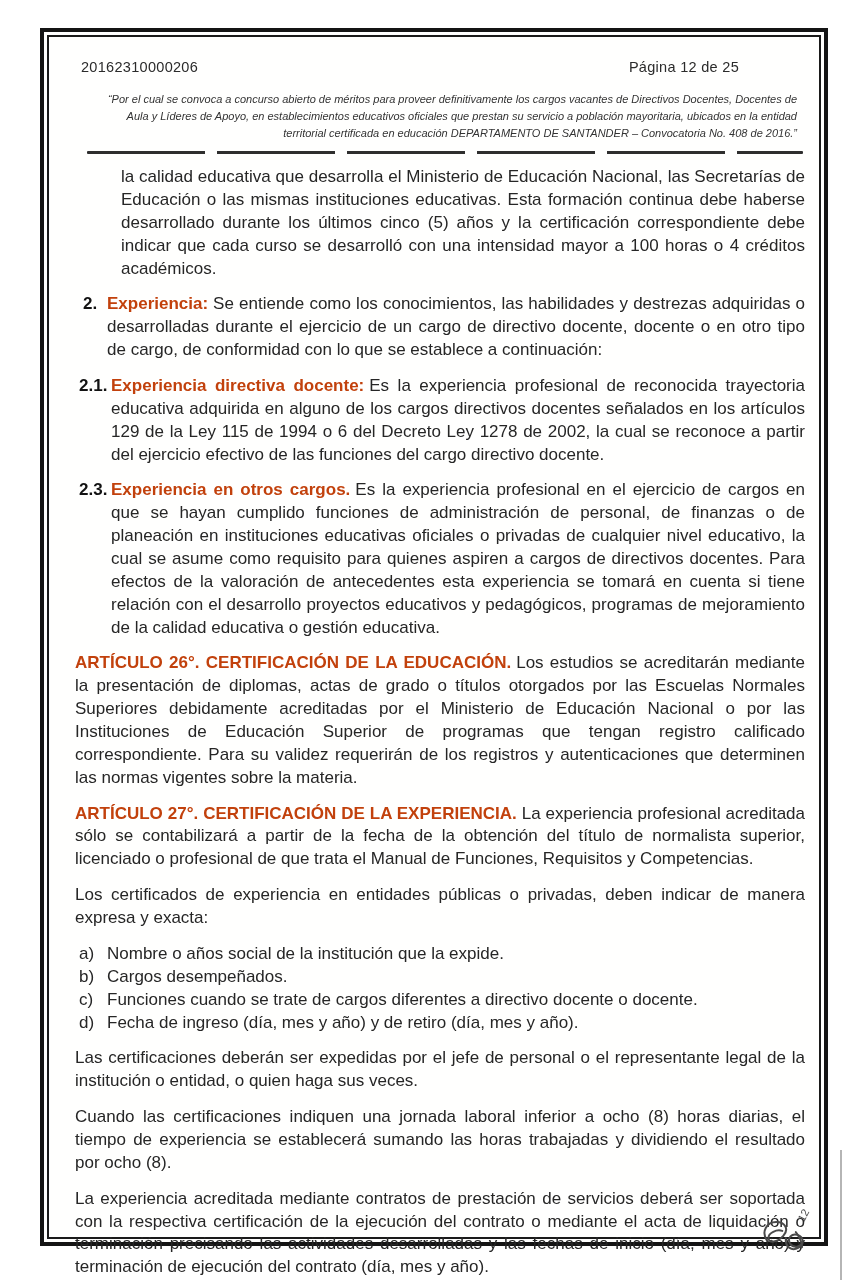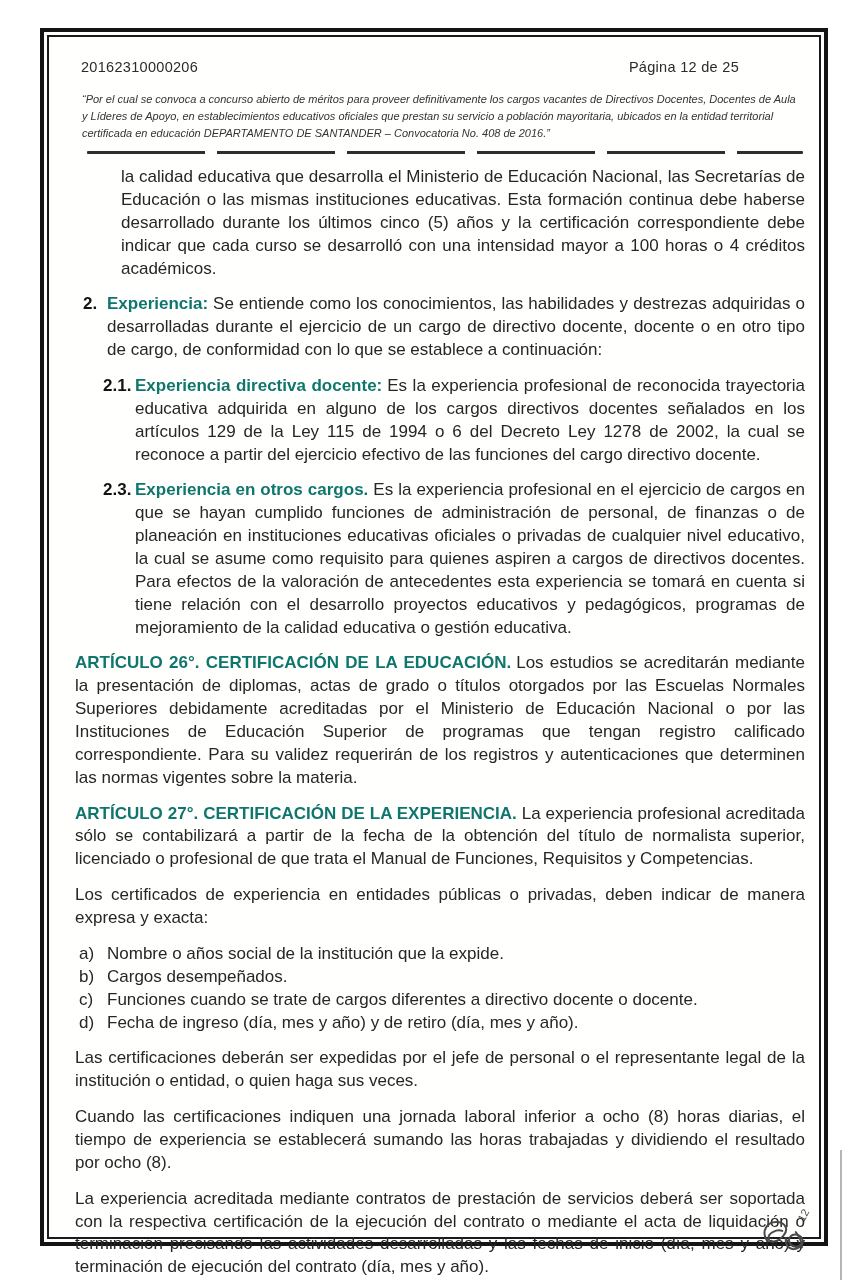--- a/index.html
+++ b/index.html
@@ -27,48 +27,48 @@
   .header-row {
     display: flex;
     justify-content: space-between;
     align-items: baseline;
     padding: 6px 66px 0 6px;
     font-size: 14.5px;
     color: #2b2b2b;
     letter-spacing: 0.3px;
   }
   .quote {
-    margin: 16px 8px 0 7px;
-    text-align: left;
+    margin: 16px 8px 0 15px;
+    text-align: right;
     font-style: italic;
     font-size: 11px;
     line-height: 1.55;
     color: #333;
   }
   .separator {
     margin: 9px 2px 0 12px;
     height: 3px;
     background: repeating-linear-gradient(90deg,
       #2e2e2e 0px, #2e2e2e 118px,
       rgba(0,0,0,0) 118px, rgba(0,0,0,0) 130px);
     border-radius: 1px;
   }
   .content {
     margin-top: 12px;
     font-size: 17px;
     line-height: 1.345;
     color: #262626;
   }
   .content p, .content .hang-item { text-align: justify; margin-bottom: 13px; }
-  b, strong { color: #0f766e; }
+  b, strong { color: #c2410c; }
   .lead-bold { margin-right: 5px; }
   .p-indent { margin-left: 46px; }
   .hang-item { display: grid; }
   .item-l1 { margin-left: 8px;  grid-template-columns: 24px 1fr; }
-  .item-l2 { margin-left: 28px; grid-template-columns: 32px 1fr; }
+  .item-l2 { margin-left: 4px; grid-template-columns: 32px 1fr; }
   .list-letter-item { margin-left: 4px; grid-template-columns: 28px 1fr; margin-bottom: 0 !important; }
   .list-block { margin-bottom: 13px; }
   .num-cell { font-weight: bold; color: #121212; }
   .letter-cell { font-weight: normal; }
   .signature {
     position: absolute;
     left: 752px; top: 1194px;
     width: 70px; height: 70px;
     z-index: 3;
   }

